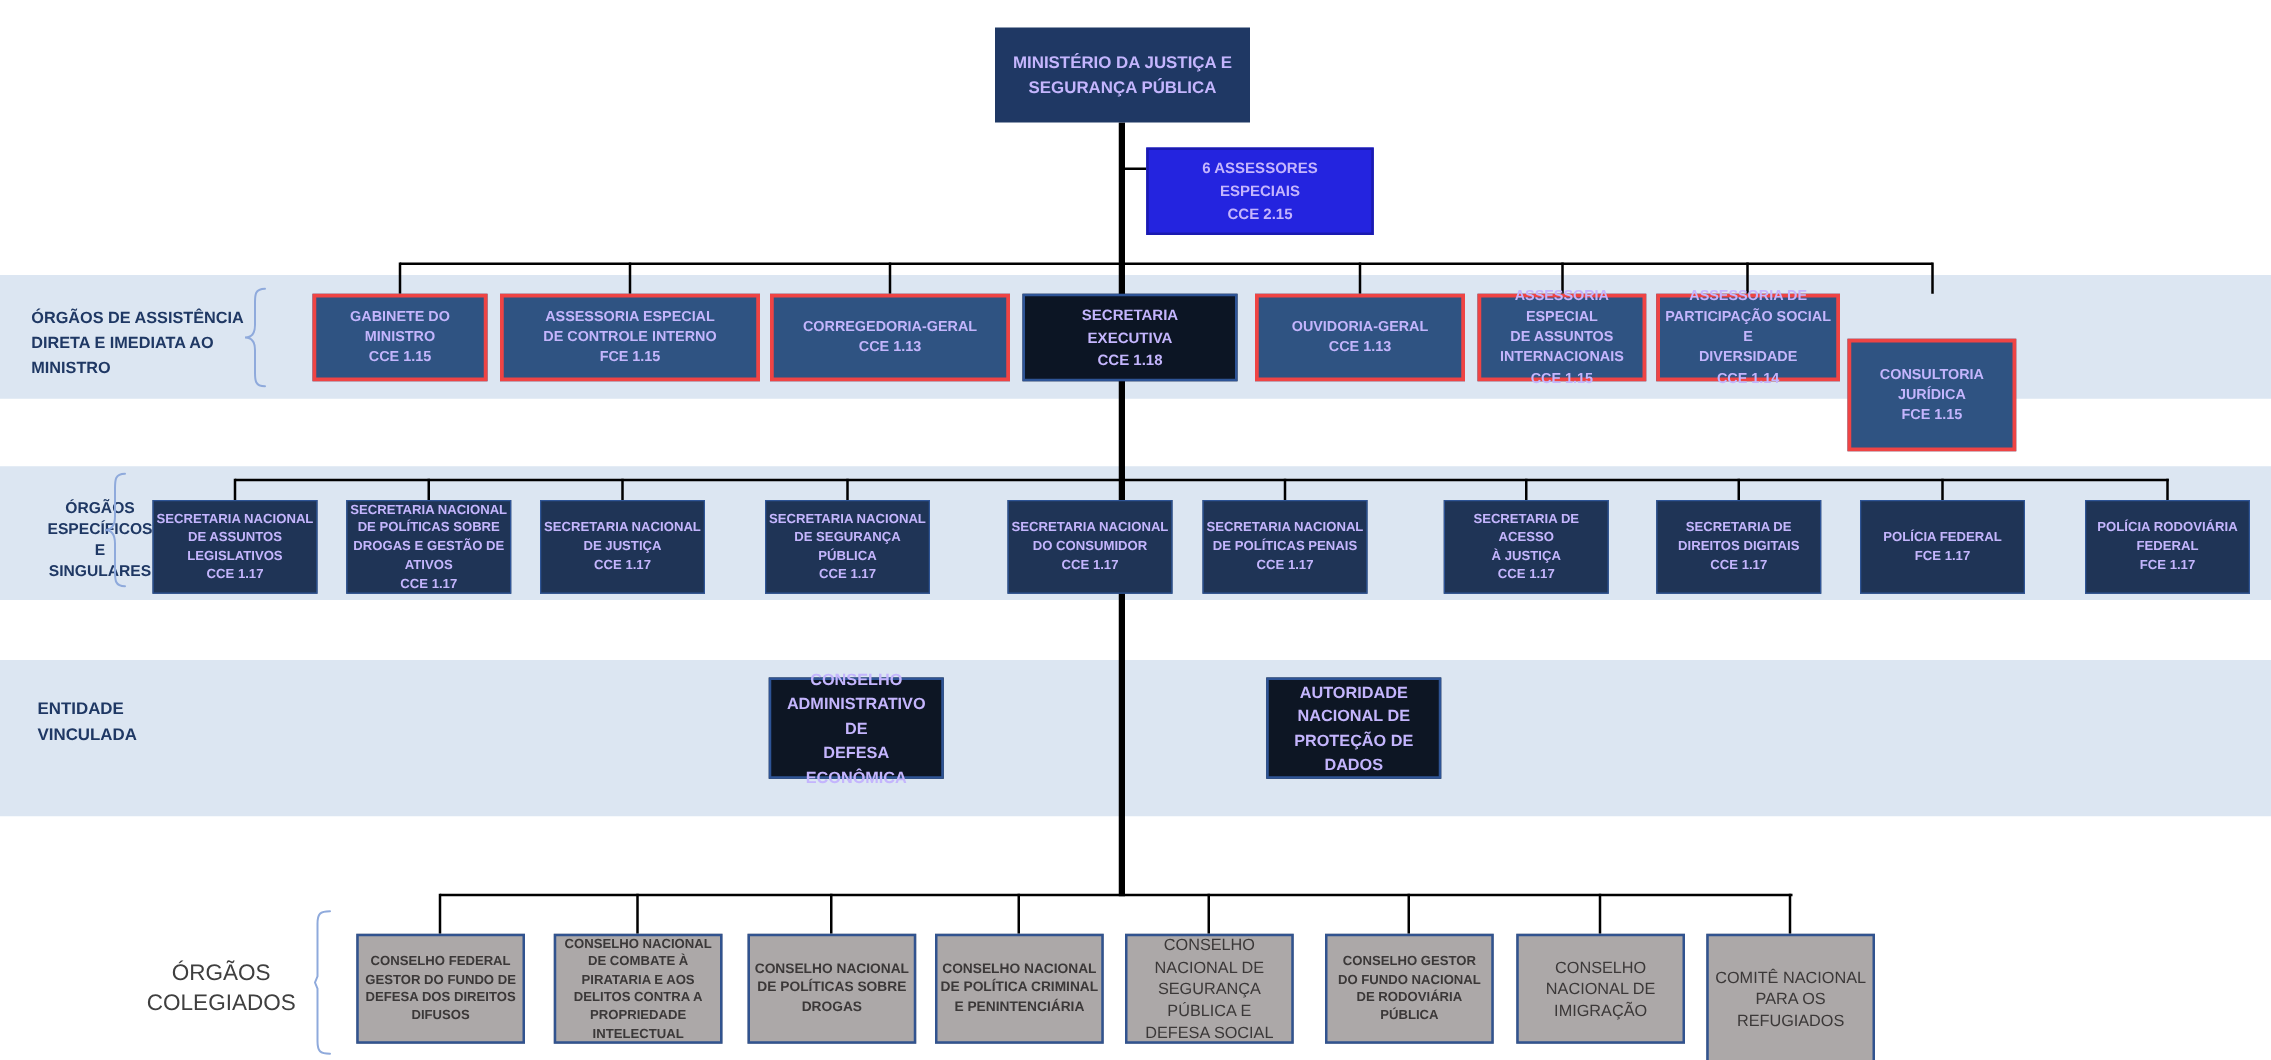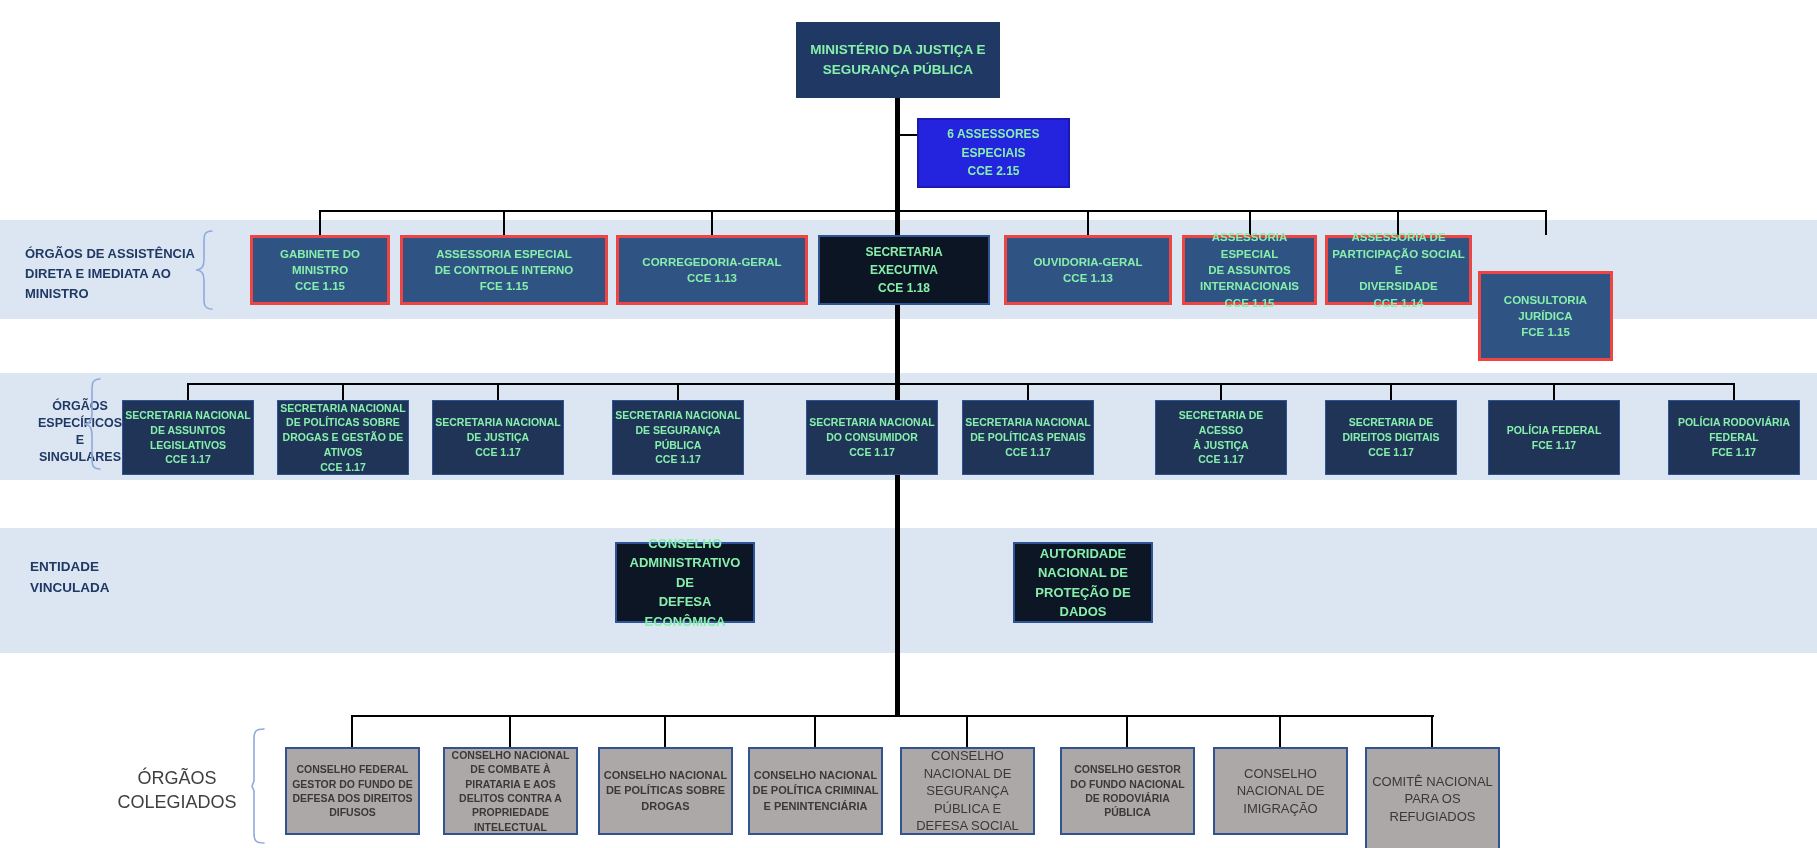--- a/index.html
+++ b/index.html
@@ -2,21 +2,21 @@
 <html><head>
 <meta charset="utf-8">
 <style>
   html,body{margin:0;padding:0;background:#fff;}
   .canvas{position:relative;width:1817px;height:848px;background:#fff;overflow:hidden;
           font-family:"Liberation Sans",sans-serif;}
   .band{position:absolute;left:0;width:1817px;background:#DCE6F2;z-index:0;}
   .hline,.vline{position:absolute;background:#000;z-index:1;}
   .trunk{position:absolute;background:#000;z-index:1;}
   .box{position:absolute;display:flex;align-items:center;justify-content:center;
-       text-align:center;color:#86efac;font-weight:bold;white-space:pre-line;
+       text-align:center;color:#c4b5fd;font-weight:bold;white-space:pre-line;
        box-sizing:border-box;z-index:2;padding:2px;}
   .top-box{background:#1F3864;font-size:13.5px;line-height:1.5;}
   .adv-box{background:#2424DF;border:2px solid #1A1AB0;font-size:12px;line-height:1.55;}
   .b1{background:#2F5382;border:3px solid #ef4444;font-size:11.5px;line-height:1.42;}
   .b1-dark{background:#0C1524;border:2px solid #2E5496;font-size:12px;line-height:1.5;}
   .b2{background:#1F3456;border:1.5px solid #2E5496;font-size:10.5px;line-height:1.4;}
   .b3{background:#0D1624;border:2px solid #2E5496;font-size:13px;line-height:1.5;}
   .b4{background:#ACA8A8;border:2px solid #31538F;color:#3B3838;font-size:10.5px;line-height:1.38;}
   .b4.md{font-size:11px;}
   .b4.lg{font-size:13px;font-weight:normal;line-height:1.35;}
@@ -63,21 +63,21 @@
   <div class="vline" style="left:509px;top:715px;width:2px;height:32px;"></div>
   <div class="vline" style="left:664px;top:715px;width:2px;height:32px;"></div>
   <div class="vline" style="left:814px;top:715px;width:2px;height:32px;"></div>
   <div class="vline" style="left:966px;top:715px;width:2px;height:32px;"></div>
   <div class="vline" style="left:1126px;top:715px;width:2px;height:32px;"></div>
   <div class="vline" style="left:1279px;top:715px;width:2px;height:32px;"></div>
   <div class="vline" style="left:1431px;top:715px;width:2px;height:32px;"></div>
 
   <div class="box top-box" style="left:796px;top:22px;width:204px;height:76px;">MINISTÉRIO DA JUSTIÇA E
 SEGURANÇA PÚBLICA</div>
-  <div class="box adv-box" style="left:917px;top:118px;width:153px;height:70px;">6 ASSESSORES
+  <div class="box adv-box" style="left:917px;top:118px;width:182px;height:70px;">6 ASSESSORES
 ESPECIAIS
 CCE 2.15</div>
 
   <div class="band-label" style="left:25px;top:244px;font-size:13px;line-height:20px;">ÓRGÃOS DE ASSISTÊNCIA
 DIRETA E IMEDIATA AO
 MINISTRO</div>
   <svg class="brace" style="left:192px;top:228px;" width="26" height="84" viewBox="0 0 26 84">
     <path d="M20,3 C12,3 12,8 12,14 L12,32 C12,38 10,42 4,42 C10,42 12,46 12,52 L12,70 C12,76 12,81 20,81" fill="none" stroke="#8FAADC" stroke-width="1.6" stroke-linecap="round"></path>
   </svg>
 

